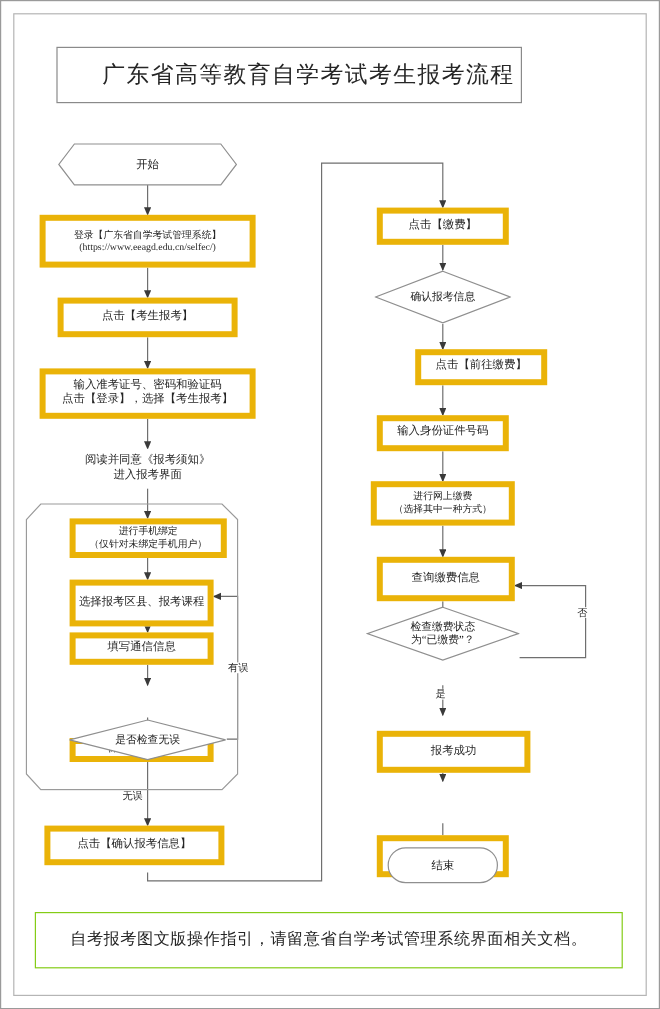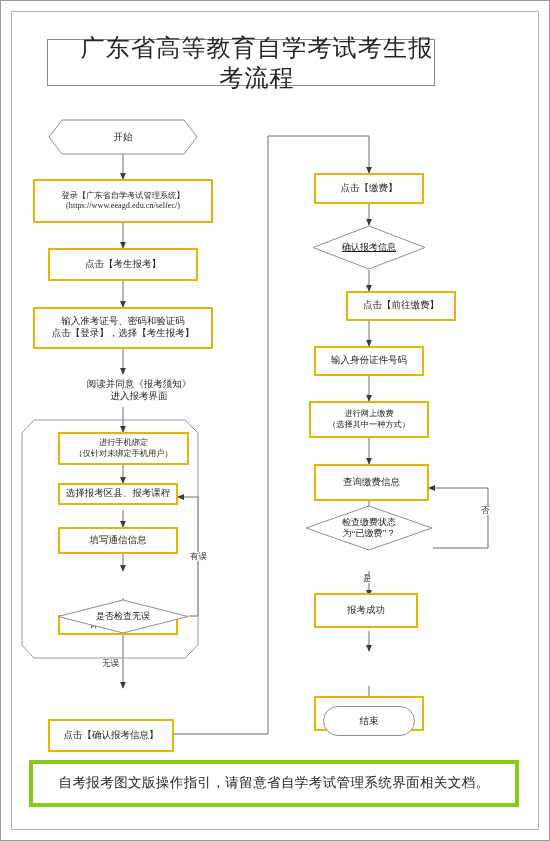--- a/index.html
+++ b/index.html
@@ -24,31 +24,31 @@
 
   .node{
     position:absolute;box-sizing:border-box;
     display:flex;align-items:center;justify-content:center;
     text-align:center;line-height:1.25;
     background:#ffffff;
     color:#262626;
     white-space:pre-line;
   }
   .rect{
-    border:2px solid #eab308;
+    border:5px solid #eab308;
     font-size:9.5px;
   }
   .title-box{
     border:1px solid #8a8a8a;
-    font-size:24px;letter-spacing:1.2px;
+    font-size:19px;letter-spacing:1.2px;
     font-family:"Liberation Serif","DejaVu Serif",serif;
     padding-left:32px;
   }
   .footer-box{
-    border:4px solid #84cc16;
+    border:1px solid #84cc16;
     font-size:13.5px;letter-spacing:.4px;
   }
   .hexnode{
     position:absolute;display:flex;align-items:center;justify-content:center;
     font-size:9.5px;text-align:center;
   }
   .hexnode .lbl,.diamond .lbl,.stadium .lbl{position:relative;z-index:2;}
   .hexnode svg,.diamond svg{position:absolute;left:0;top:0;width:100%;height:100%;}
   .diamond{
     position:absolute;display:flex;align-items:center;justify-content:center;
@@ -125,65 +125,65 @@
 
   <div class="node rect" style="left:47px;top:247px;width:150px;height:33px;">
     <span>点击【考生报考】</span>
   </div>
 
   <div class="node rect" style="left:32px;top:306px;width:180px;height:42px;font-family:Liberation Serif, serif;">
     <span>输入准考证号、密码和验证码
 点击【登录】，选择【考生报考】</span>
   </div>
 
-  <div class="node rect" style="left:63px;top:373px;width:150px;height:33px;border:none;">
+  <div class="node rect" style="left:47px;top:373px;width:150px;height:33px;border:none;">
     <span>阅读并同意《报考须知》
 进入报考界面</span>
   </div>
 
   <div class="group-box" style="left:20px;top:418px;width:178px;height:240px;">
     <svg viewBox="0 0 178 240" preserveAspectRatio="none">
       <path d="M 1,14 L 13,1 L 164,1 L 177,14 L 177,226 L 164,239 L 13,239 L 1,226 Z" fill="none" stroke="#9a9a9a" stroke-width="1"></path>
     </svg>
   </div>
 
   <div class="node rect" style="left:57px;top:431px;width:131px;height:33px;">
     <span class="small">进行手机绑定
 （仅针对未绑定手机用户）</span>
   </div>
 
-  <div class="node rect" style="left:57px;top:482px;width:120px;height:22px;">
+  <div class="node rect" style="left:57px;top:482px;width:120px;height:39px;">
     <span>选择报考区县、报考课程</span>
   </div>
 
   <div class="node rect" style="left:57px;top:526px;width:120px;height:27px;">
     <span>填写通信信息</span>
   </div>
 
 
   <div class="node rect" style="left:57px;top:614px;width:120px;height:20px;">
     <span>保存报考信息</span>
   </div>
 
   <div class="diamond" style="left:56px;top:598px;width:132px;height:35px;">
     <svg viewBox="0 0 132 35" preserveAspectRatio="none">
       <polygon points="66,1 131,17.5 66,34 1,17.5" fill="#ffffff" stroke="#8f8f8f" stroke-width="1"></polygon>
     </svg>
     <span class="lbl">是否检查无误</span>
   </div>
 
-  <div class="node rect" style="left:47px;top:687px;width:126px;height:33px;margin-top:31px;">
+  <div class="node rect" style="left:36px;top:687px;width:150px;height:33px;">
     <span>点击【确认报考信息】</span>
   </div>
 
   <div class="node rect" style="left:313px;top:172px;width:110px;height:31px;">
     <span>点击【缴费】</span>
   </div>
 
-  <div class="diamond" style="left:311px;top:224px;width:114px;height:45px;text-decoration:underline;">
+  <div class="diamond" style="left:311px;top:224px;width:114px;height:45px;">
     <svg viewBox="0 0 114 45" preserveAspectRatio="none">
       <polygon points="57,1 113,22.5 57,44 1,22.5" fill="#ffffff" stroke="#8f8f8f" stroke-width="1"></polygon>
     </svg>
     <span class="lbl">确认报考信息</span>
   </div>
 
   <div class="node rect" style="left:313px;top:290px;width:110px;height:30px;margin-left:32px;">
     <span>点击【前往缴费】</span>
   </div>
 
@@ -201,21 +201,21 @@
   </div>
 
   <div class="diamond" style="left:304px;top:504px;width:128px;height:46px;">
     <svg viewBox="0 0 128 46" preserveAspectRatio="none">
       <polygon points="64,1 127,23 64,45 1,23" fill="#ffffff" stroke="#8f8f8f" stroke-width="1"></polygon>
     </svg>
     <span class="lbl">检查缴费状态
 为“已缴费”？</span>
   </div>
 
-  <div class="node rect" style="left:313px;top:592px;width:104px;height:35px;">
+  <div class="node rect" style="left:313px;top:608px;width:128px;height:35px;">
     <span>报考成功</span>
   </div>
 
   <div class="node rect" style="left:313px;top:650px;width:110px;height:35px;margin-top:45px;">
     <span>打印票据</span>
   </div>
 
   <div class="stadium" style="left:322px;top:705px;width:92px;height:30px;">
     <span class="lbl">结束</span>
   </div>

